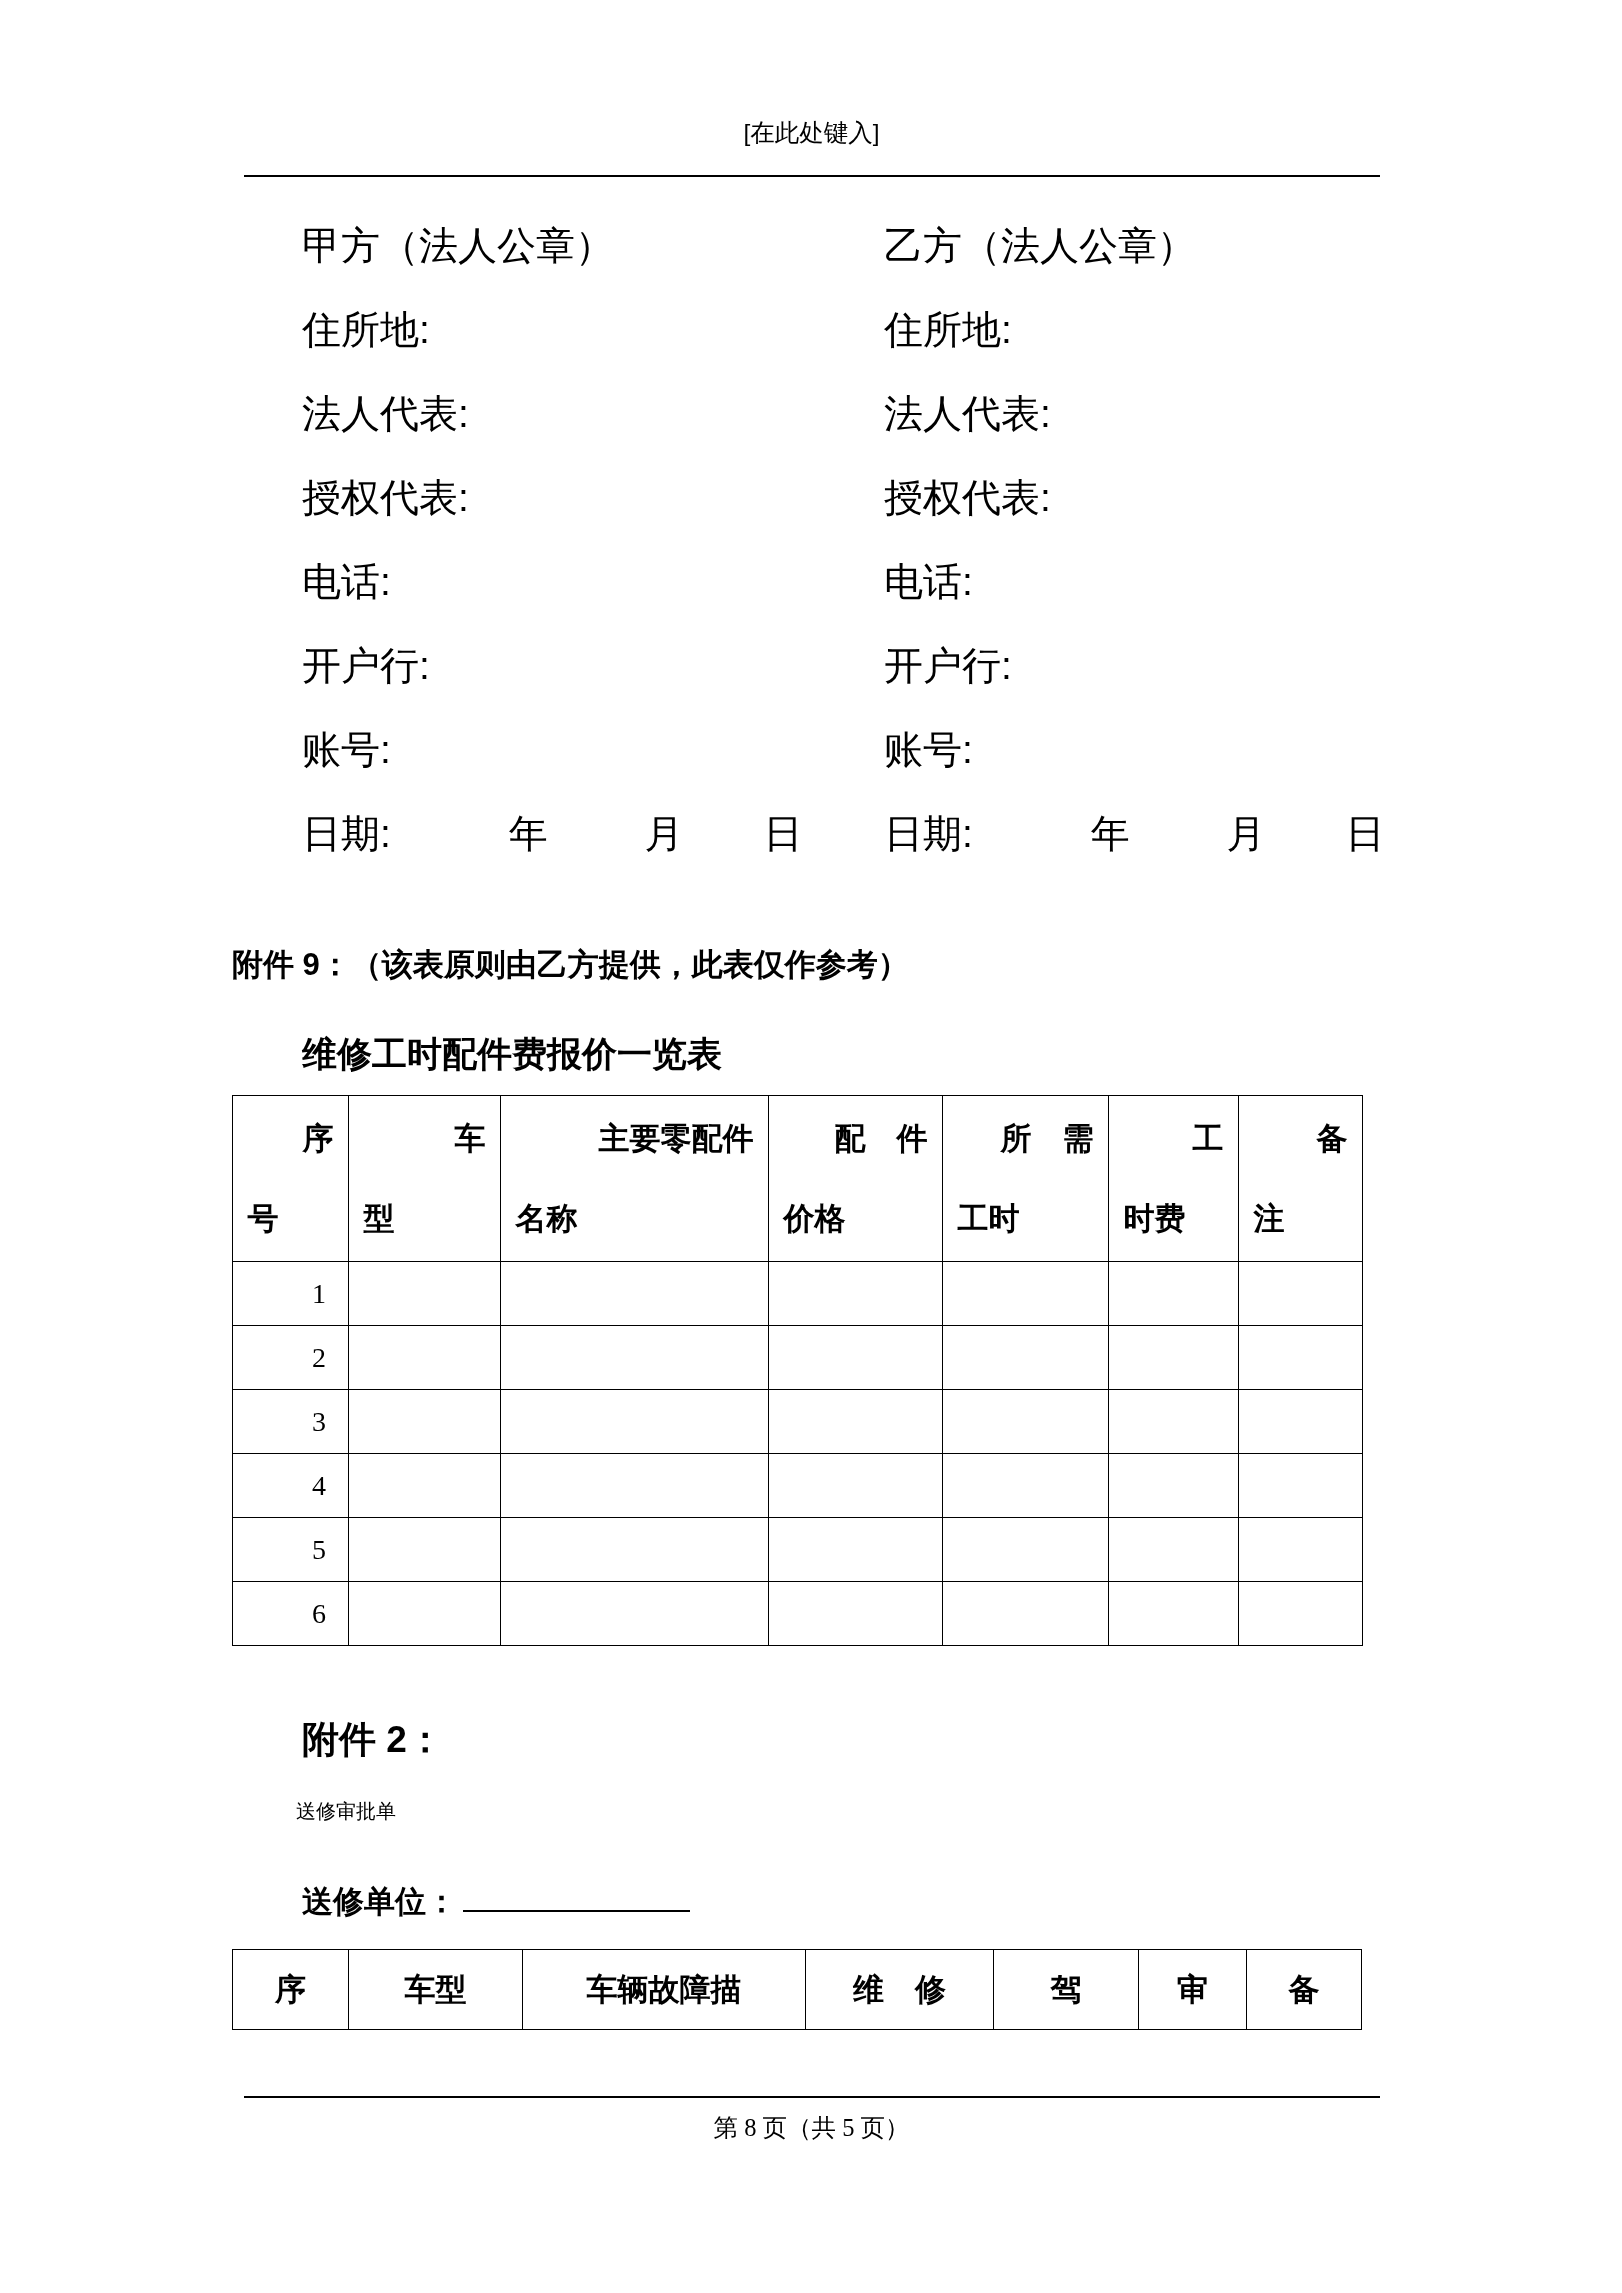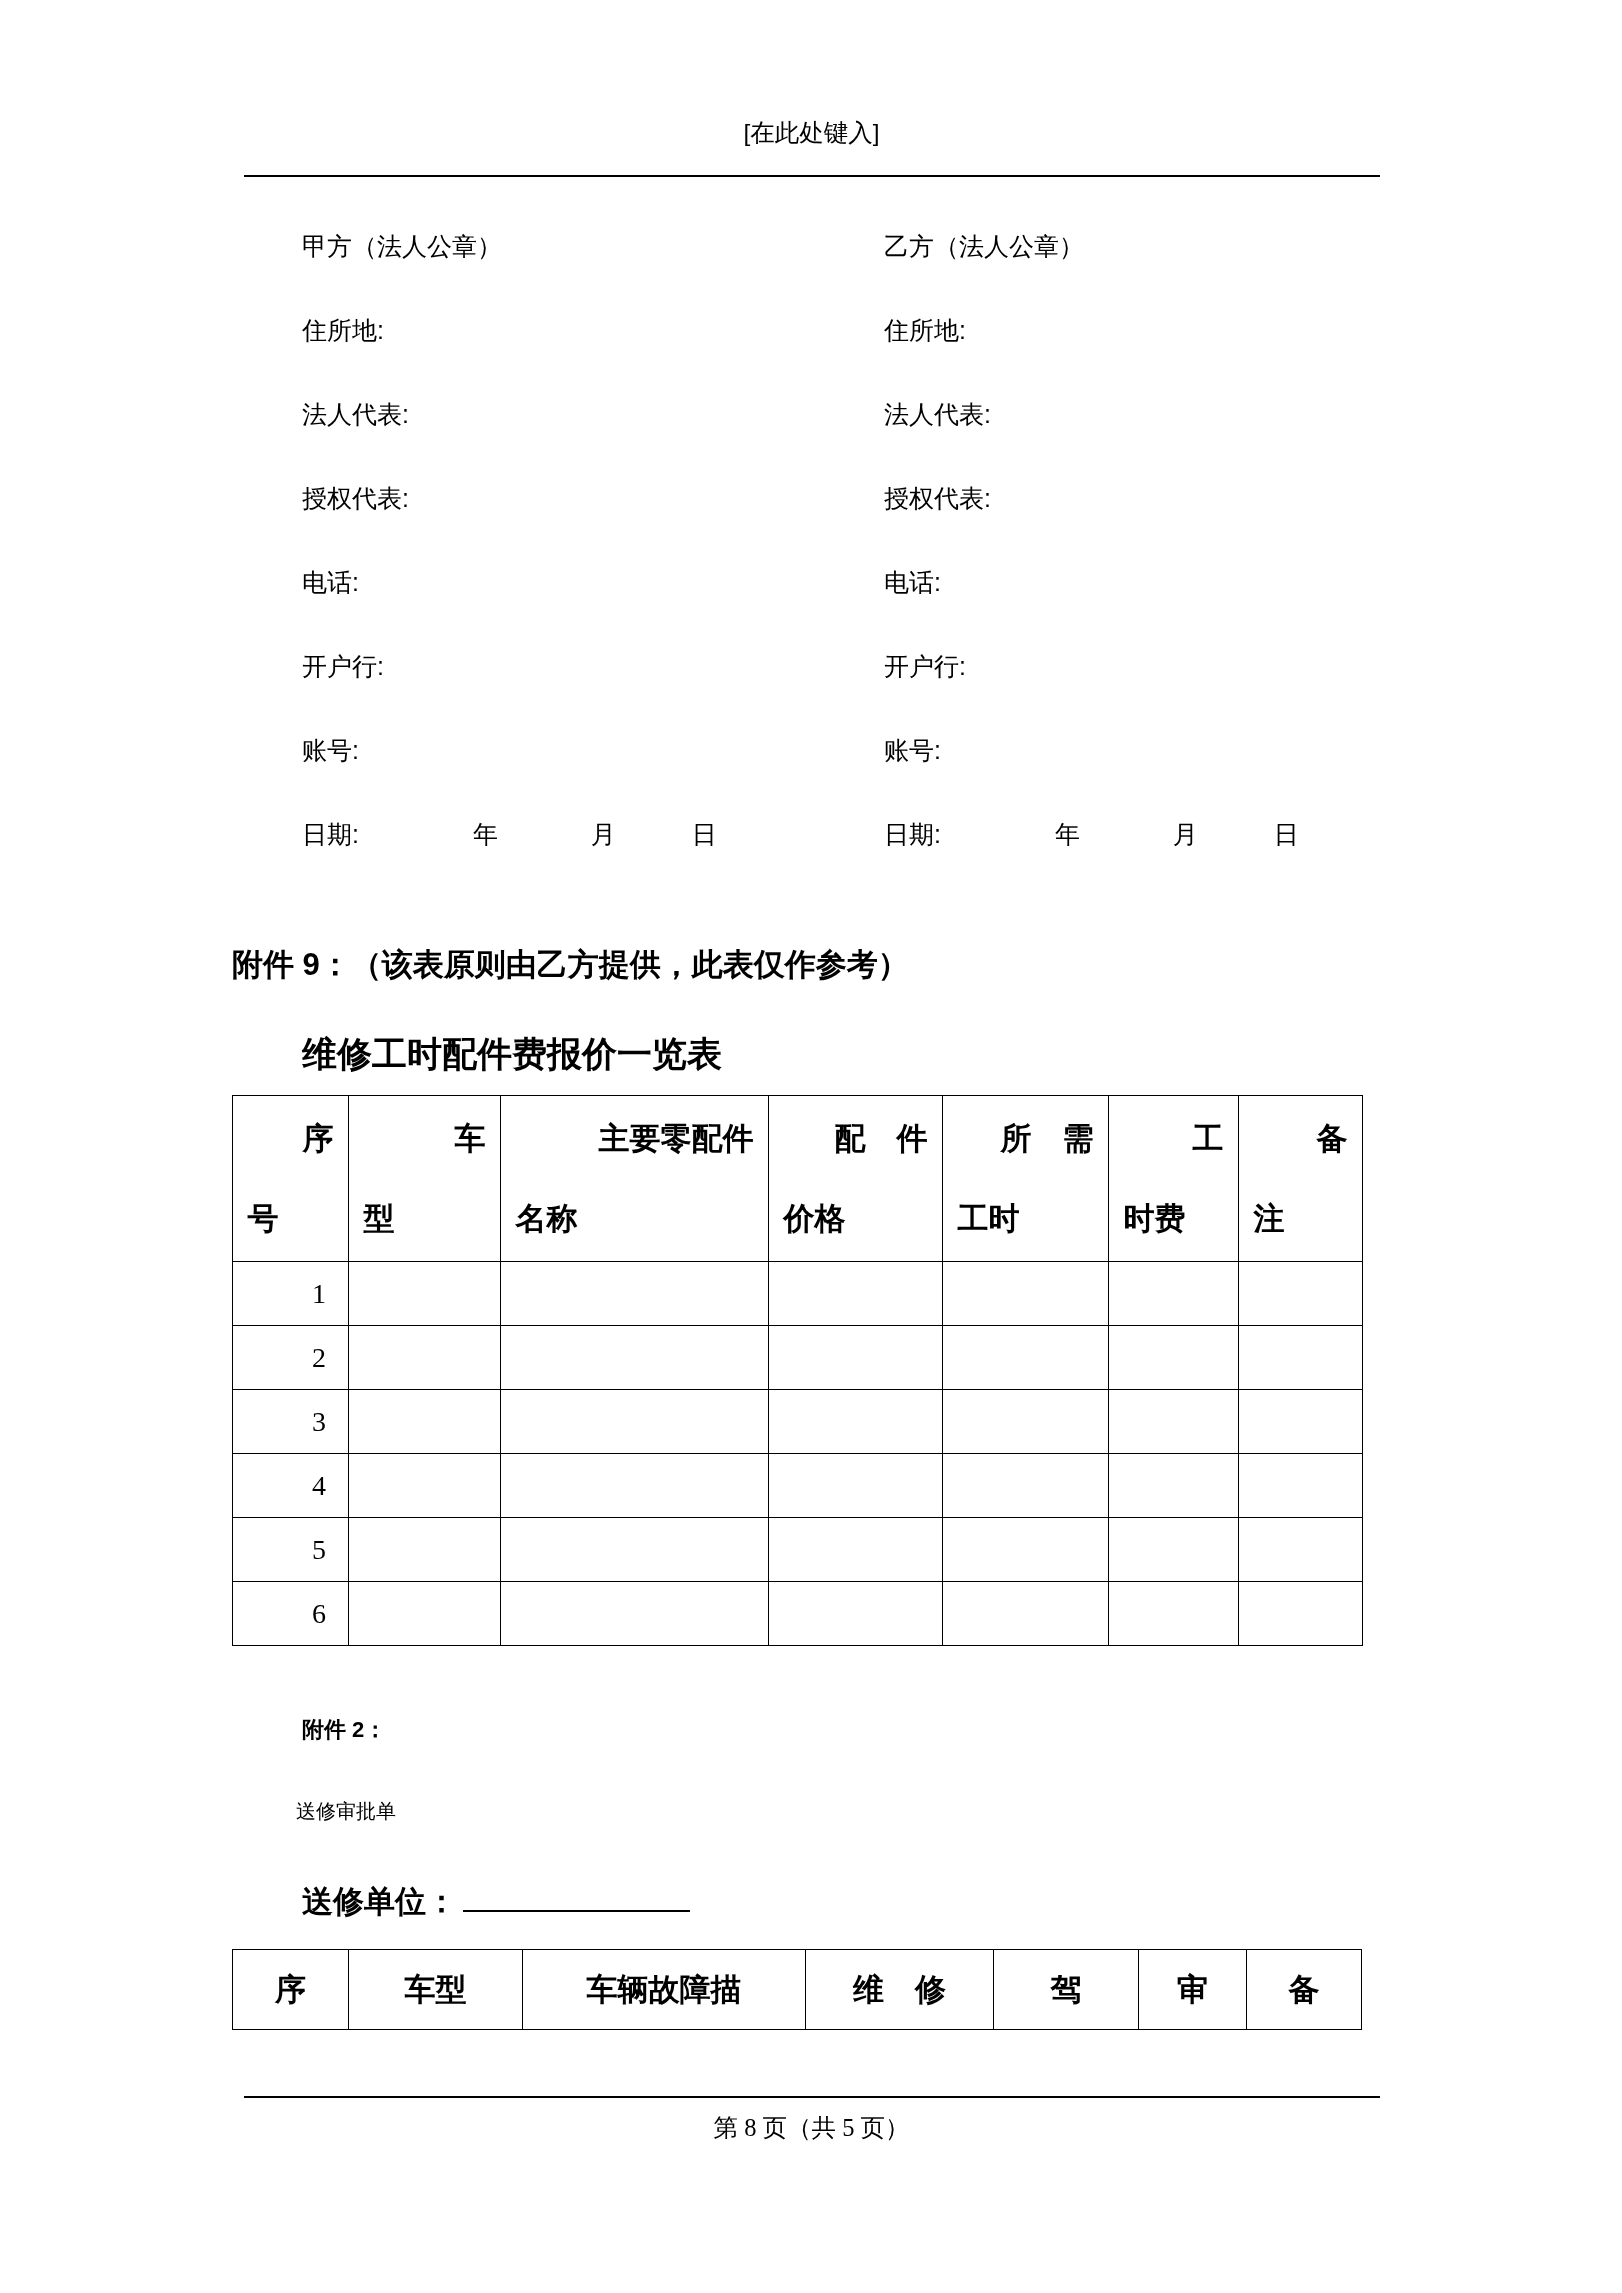--- a/index.html
+++ b/index.html
@@ -28,21 +28,21 @@
     border-top: 2.7px solid #000;
   }
   .rule-top { top: 175px; }
   .rule-bottom { top: 2096px; }
 
   
   .sig-col {
     position: absolute;
     top: 204px;
     width: 582px;
-    font-size: 25px;
+    font-size: 39px;
   }
   .sig-col-a { left: 302px; }
   .sig-col-b { left: 884px; }
   .sig-row { height: 84px; line-height: 84px; white-space: nowrap; }
   .du1 { margin-left: 107px; }
   .du2 { margin-left: 86px; }
   .du3 { margin-left: 69px; }
 
   
   .att1-title {
@@ -68,21 +68,21 @@
   .t1 tbody tr { height: 64px; }
   .t1 td.num {
     font-family: "Liberation Serif", serif;
     font-size: 28px;
     text-align: right;
     padding-right: 22px;
     vertical-align: middle;
   }
 
   
-  .att2-title    { position: absolute; left: 302px; top: 1715px; font-size: 22px; font-weight: 700; text-align: right; }
+  .att2-title    { position: absolute; left: 302px; top: 1715px; font-size: 37px; font-weight: 700; text-align: right; }
   .att2-subtitle { position: absolute; left: 296px; top: 1798px; font-size: 20px; font-weight: 400; }
   .att2-unit     { position: absolute; left: 302px; top: 1881px; font-size: 31px; font-weight: 700; white-space: nowrap; text-align: center; }
   .blank-line {
     display: inline-block;
     width: 227px; height: 31px;
     border-bottom: 2.7px solid #000;
     vertical-align: baseline;
     margin-left: 5.5px;
   }
   .t2 { left: 232px; top: 1949px; width: 1130px; }

